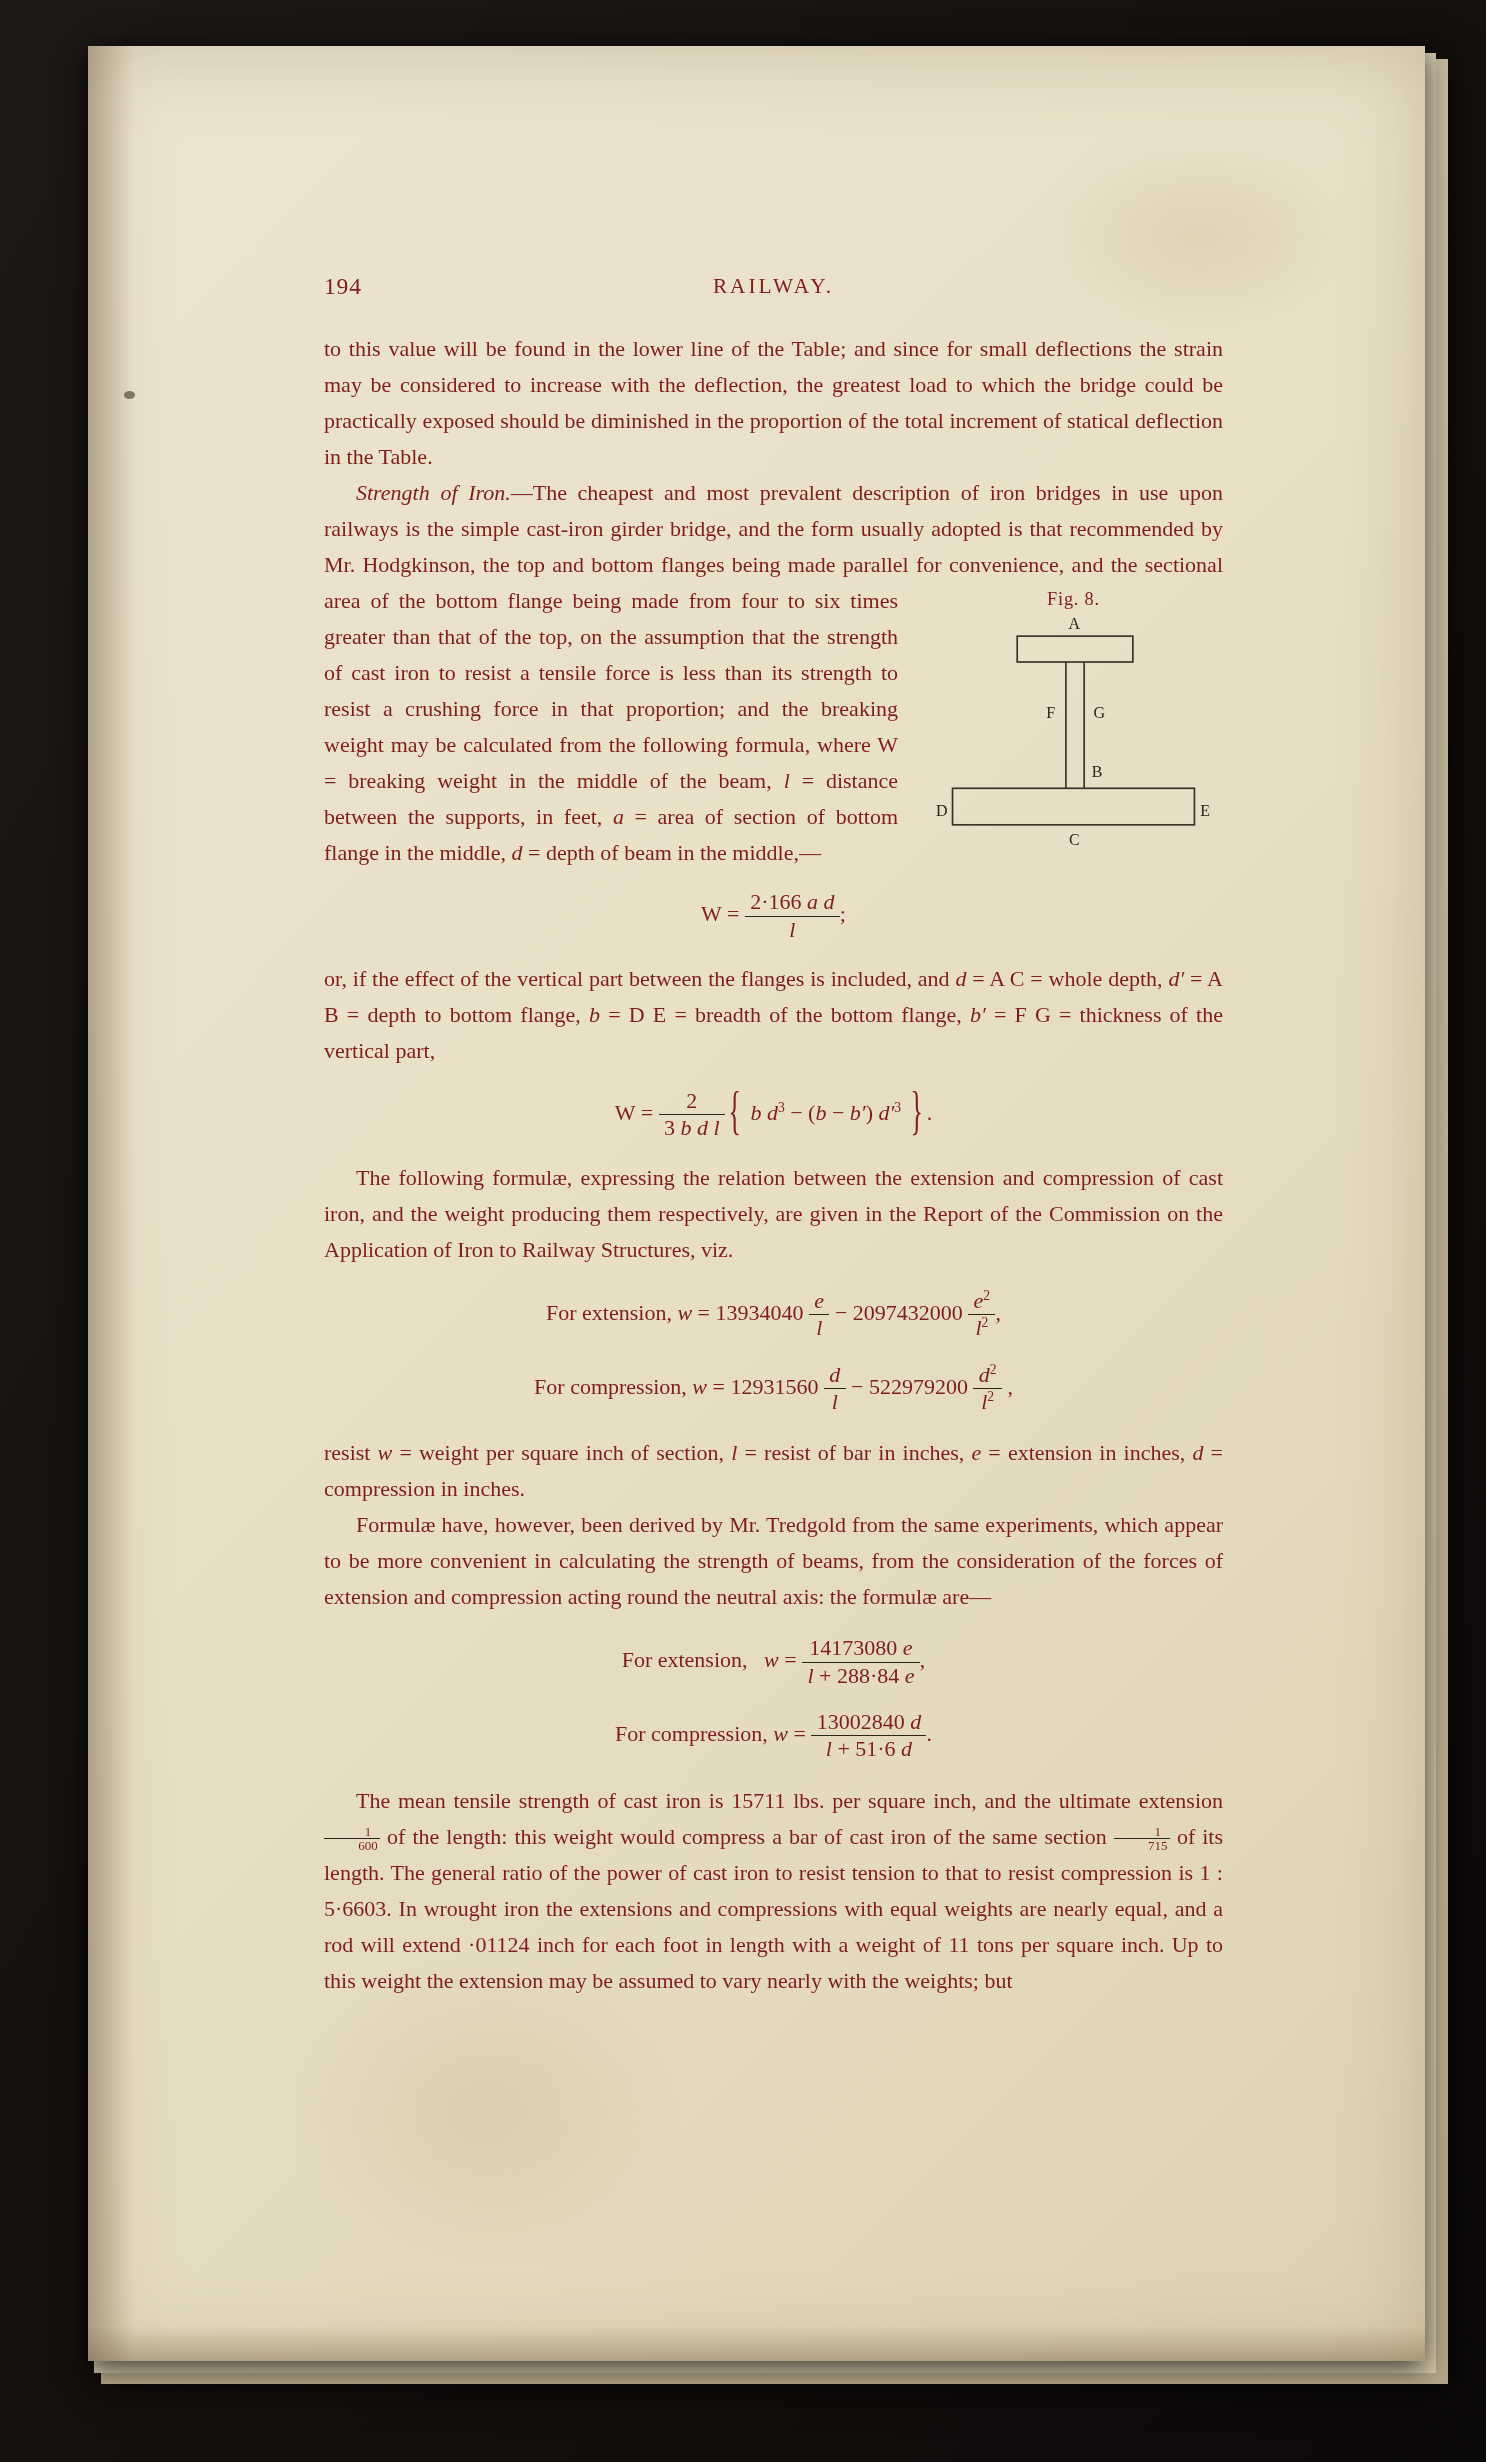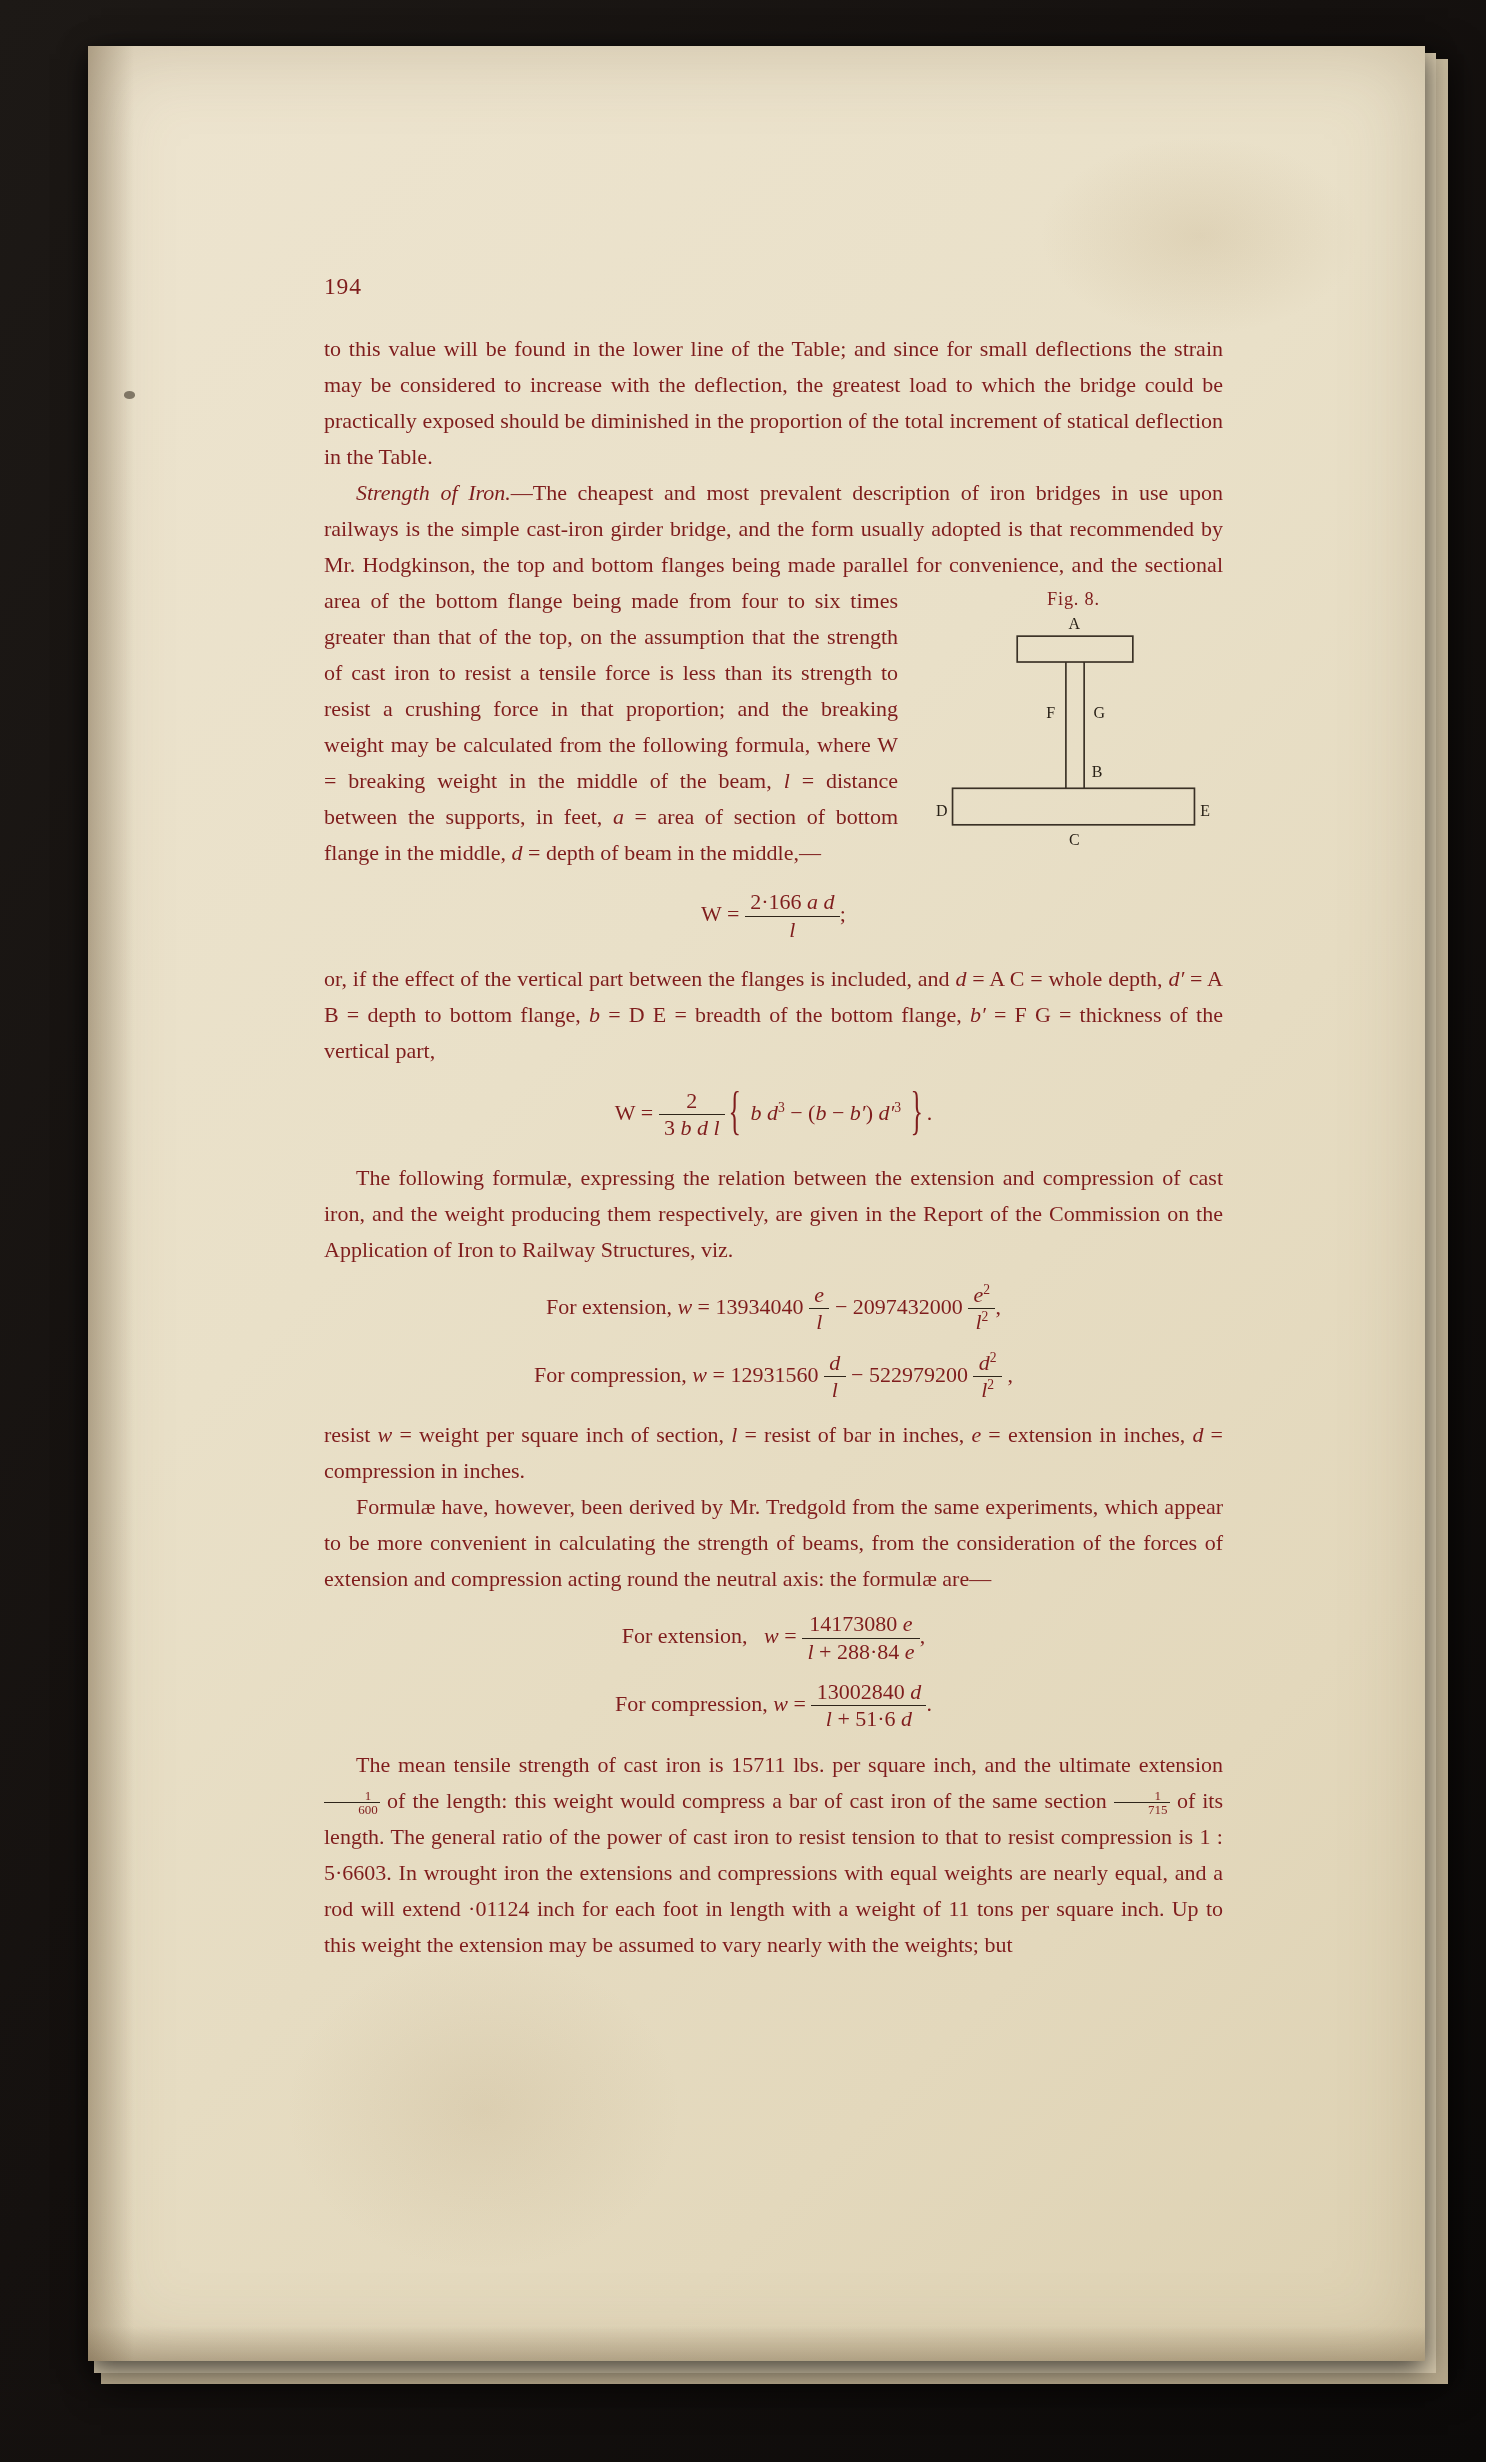--- a/index.html
+++ b/index.html
@@ -45,21 +45,21 @@
   .header{position:relative;height:43px;margin-bottom:20px;}
   .pagenum{position:absolute;left:0;top:0;font-size:23.6px;letter-spacing:0.8px;}
   .runhead{text-align:center;font-size:21.3px;letter-spacing:3px;}
 
   .para{margin:0;}
   .indent{text-indent:32px;}
   .it{font-style:italic;}
   sup{font-size:.62em;line-height:0;}
 
   .formula{text-align:center;line-height:1.25;margin:18.3px 0;}
-  .formula.tight{margin:14px 0;}
+  .formula.tight{margin:20px 0;}
   .frac{display:inline-block;vertical-align:middle;text-align:center;line-height:1.2;}
   .frac .num,.frac .den{display:block;padding:0 5.3px;}
   .frac .den{border-top:1.5px solid #2e251a;}
   .frac-sm{font-size:13px;line-height:1.05;}
   .frac-sm .num,.frac-sm .den{padding:0 2.3px;}
   .frac-sm .den{border-top:1.1px solid #2e251a;}
   .brace{display:inline-block;transform:scaleY(2.05);vertical-align:middle;
     font-size:26px;line-height:1;padding:0 3.8px;position:relative;top:-2.3px;}
 
   .figure{float:right;display:block;width:299px;margin:6.1px 0 4.6px 26px;
@@ -77,20 +77,21 @@
 <div class="page">
   <div class="stain s1"></div>
   <div class="stain s2"></div>
 </div>
 <div class="speck"></div>
 
 <div class="content">
 
   <div class="header">
     <span class="pagenum">194</span>
+    <div class="runhead">RAILWAY.</div>
   </div>
 
   <div class="para"><span>to this value will be found in the lower line of the Table; and since for small deflections the strain may be considered to increase with the deflection, the greatest load to which the bridge could be practically exposed should be diminished in the proportion of the total increment of statical deflection in the Table.</span></div>
 
   <div class="para indent">
     <span><span class="it">Strength of Iron.</span><span>—The cheapest and most prevalent description of iron bridges in use upon railways is the simple cast-iron girder bridge, and the form usually adopted is that recommended by Mr. Hodgkinson, the top and bottom flanges being made parallel for convenience, and the sectional area of the bottom flange being made from </span></span><span class="figure"><span class="fig-caption">Fig. 8.</span><svg width="283" height="238" viewBox="0 0 372 312" xmlns="http://www.w3.org/2000/svg" style="font-size:28.5px">
         <text x="187" y="20" text-anchor="middle">A</text>
         <rect class="ln" x="112" y="30" width="152" height="34"></rect>
         <line class="ln" x1="176" y1="64" x2="176" y2="230"></line>
         <line class="ln" x1="200" y1="64" x2="200" y2="230"></line>

